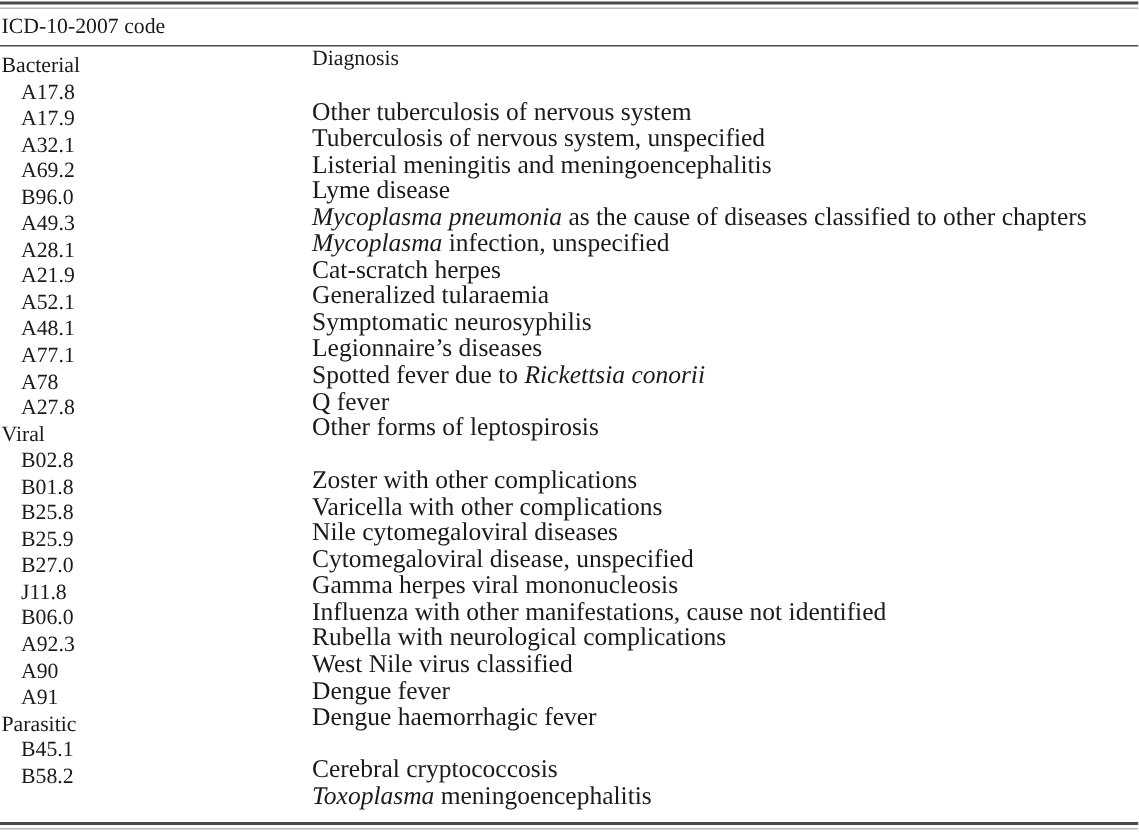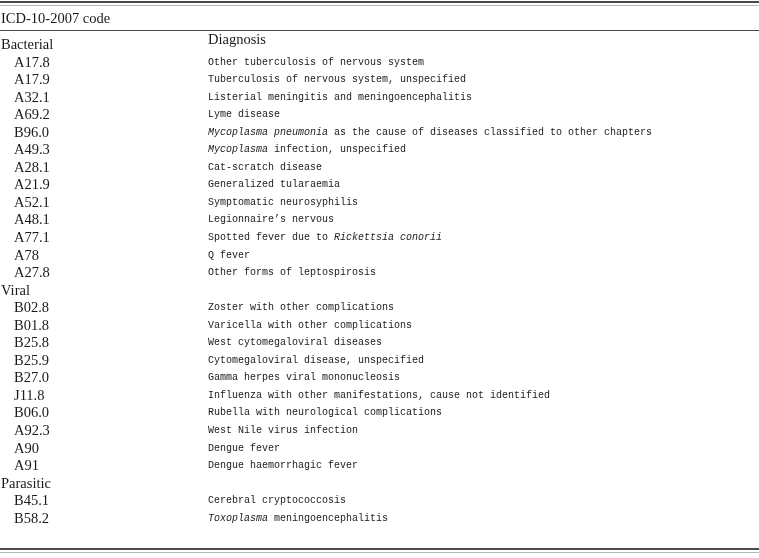--- a/index.html
+++ b/index.html
@@ -96,25 +96,24 @@
     position: absolute;
     left: 14px;
     top: 0;
     font-size: 14.5px;
     line-height: 17.55px;
     white-space: nowrap;
   }
   .row .diag {
     position: absolute;
     left: 208px;
-    top: 0;
-    font-size: 10px;
+    top: 12px;
+    font-size: 17px;
     line-height: 17.55px;
     white-space: nowrap;
-    font-family: Liberation Mono, monospace;
   }
   .row.section .code {
     left: 1px;
   }
   i.sci {
     font-style: italic;
   }
 </style>
 </head>
 <body>
@@ -154,33 +153,33 @@
       <div class="row">
         <span class="code">B96.0</span>
         <span class="diag"><i class="sci">Mycoplasma pneumonia</i> as the cause of diseases classified to other chapters</span>
       </div>
       <div class="row">
         <span class="code">A49.3</span>
         <span class="diag"><i class="sci">Mycoplasma</i> infection, unspecified</span>
       </div>
       <div class="row">
         <span class="code">A28.1</span>
-        <span class="diag">Cat-scratch disease</span>
+        <span class="diag">Cat-scratch herpes</span>
       </div>
       <div class="row">
         <span class="code">A21.9</span>
         <span class="diag">Generalized tularaemia</span>
       </div>
       <div class="row">
         <span class="code">A52.1</span>
         <span class="diag">Symptomatic neurosyphilis</span>
       </div>
       <div class="row">
         <span class="code">A48.1</span>
-        <span class="diag">Legionnaire’s nervous</span>
+        <span class="diag">Legionnaire’s diseases</span>
       </div>
       <div class="row">
         <span class="code">A77.1</span>
         <span class="diag">Spotted fever due to <i class="sci">Rickettsia conorii</i></span>
       </div>
       <div class="row">
         <span class="code">A78</span>
         <span class="diag">Q fever</span>
       </div>
       <div class="row">
@@ -193,41 +192,41 @@
       <div class="row">
         <span class="code">B02.8</span>
         <span class="diag">Zoster with other complications</span>
       </div>
       <div class="row">
         <span class="code">B01.8</span>
         <span class="diag">Varicella with other complications</span>
       </div>
       <div class="row">
         <span class="code">B25.8</span>
-        <span class="diag">West cytomegaloviral diseases</span>
+        <span class="diag">Nile cytomegaloviral diseases</span>
       </div>
       <div class="row">
         <span class="code">B25.9</span>
         <span class="diag">Cytomegaloviral disease, unspecified</span>
       </div>
       <div class="row">
         <span class="code">B27.0</span>
         <span class="diag">Gamma herpes viral mononucleosis</span>
       </div>
       <div class="row">
         <span class="code">J11.8</span>
         <span class="diag">Influenza with other manifestations, cause not identified</span>
       </div>
       <div class="row">
         <span class="code">B06.0</span>
         <span class="diag">Rubella with neurological complications</span>
       </div>
       <div class="row">
         <span class="code">A92.3</span>
-        <span class="diag">West Nile virus infection</span>
+        <span class="diag">West Nile virus classified</span>
       </div>
       <div class="row">
         <span class="code">A90</span>
         <span class="diag">Dengue fever</span>
       </div>
       <div class="row">
         <span class="code">A91</span>
         <span class="diag">Dengue haemorrhagic fever</span>
       </div>
       <div class="row section">

